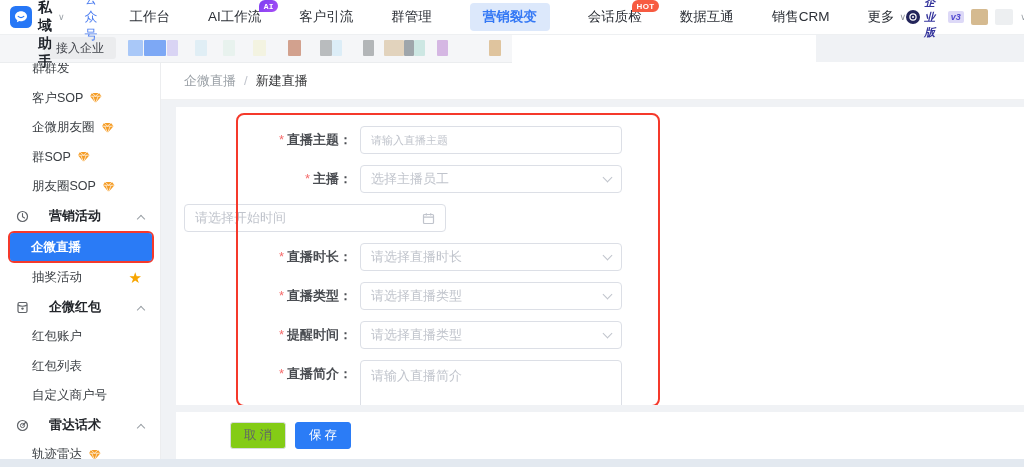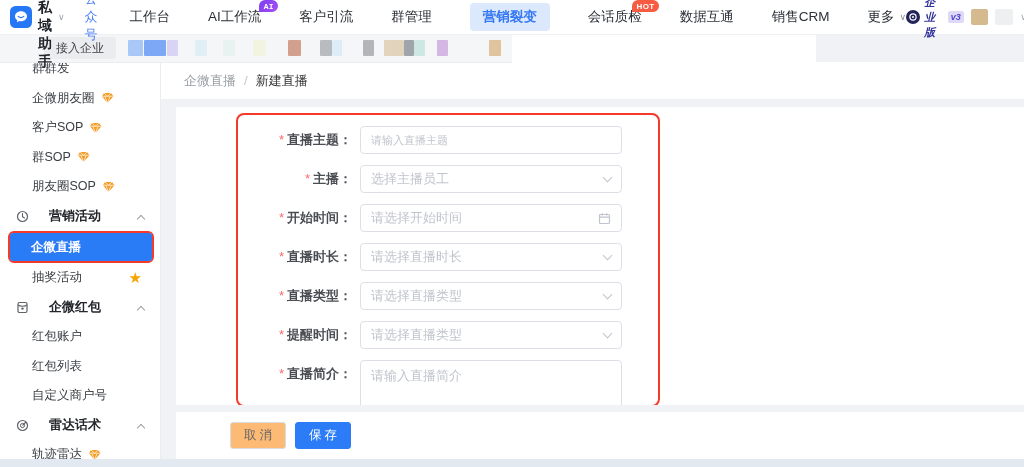--- a/index.html
+++ b/index.html
@@ -64,21 +64,21 @@
   .f-input{height:28px;padding:0 10px;font-size:11px;color:#333;outline:none;}
   .f-input::placeholder,.f-textarea::placeholder{color:#c0c4cc;}
   .f-control{height:28px;display:flex;align-items:center;padding:0 10px;cursor:pointer;position:relative;}
   .f-ph{color:#c0c4cc;font-size:13px;flex:1;}
   .chev-down{width:6px;height:6px;border-right:1.4px solid #c0c4cc;border-bottom:1.4px solid #c0c4cc;transform:rotate(45deg);margin-top:-3px;}
   .cal-icon{display:inline-flex;}
   .f-textarea{height:64px;padding:6px 10px;font-size:13px;resize:none;outline:none;color:#333;}
 
   .footer{position:absolute;left:16px;top:350px;width:848px;height:47px;background:#fff;display:flex;align-items:center;padding-left:54px;gap:9px;box-sizing:border-box;}
   .btn{height:27px;padding:0 13px;border-radius:3px;font-size:12.5px;letter-spacing:3px;padding-right:10px;cursor:pointer;font-family:inherit;}
-  .btn-cancel{background:#fdba74;border:1px solid #d9dce1;color:#5f6368;}
+  .btn-cancel{background:#84cc16;border:1px solid #d9dce1;color:#5f6368;}
   .btn-save{background:#2b7cf6;border:1px solid #2b7cf6;color:#fff;}
 
   .bottom-strip{position:absolute;left:0;top:459px;width:1024px;height:8px;background:#e3e9f0;z-index:30;}
 </style>
 </head>
 <body>
 
 <div id="app">
 
   <header class="topnav">
@@ -165,30 +165,30 @@
         <div class="tab-block" style="left: 489px; width: 12px; background: rgb(223, 196, 158);"></div>
       </div>
   </div>
 
   <aside class="sidebar">
     <div class="sb-list" id="sbList">
         <div class="sb-item">
           <span>群群发</span>
         </div>
         <div class="sb-item">
+          <span>客户SOP</span>
+          <span class="gem">
+            <svg width="13" height="12" viewBox="0 0 13 12">
+              <path d="M3 1h7l2.5 3.2L6.5 11 1 4.2z" fill="#f59b22"></path>
+              <path d="M1 4.2h11.5M3 1l3.5 3.2L10 1M6.5 11L3.8 4.2M6.5 11l2.7-6.8" stroke="#fff" stroke-width="0.7" fill="none"></path>
+            </svg>
+          </span>
+        </div>
+        <div class="sb-item">
           <span>企微朋友圈</span>
-          <span class="gem">
-            <svg width="13" height="12" viewBox="0 0 13 12">
-              <path d="M3 1h7l2.5 3.2L6.5 11 1 4.2z" fill="#f59b22"></path>
-              <path d="M1 4.2h11.5M3 1l3.5 3.2L10 1M6.5 11L3.8 4.2M6.5 11l2.7-6.8" stroke="#fff" stroke-width="0.7" fill="none"></path>
-            </svg>
-          </span>
-        </div>
-        <div class="sb-item">
-          <span>客户SOP</span>
           <span class="gem">
             <svg width="13" height="12" viewBox="0 0 13 12">
               <path d="M3 1h7l2.5 3.2L6.5 11 1 4.2z" fill="#f59b22"></path>
               <path d="M1 4.2h11.5M3 1l3.5 3.2L10 1M6.5 11L3.8 4.2M6.5 11l2.7-6.8" stroke="#fff" stroke-width="0.7" fill="none"></path>
             </svg>
           </span>
         </div>
         <div class="sb-item">
           <span>群SOP</span>
           <span class="gem">
@@ -284,21 +284,20 @@
             <input class="f-input" placeholder="请输入直播主题" style="">
           </div>
           <div class="form-row">
             <label class="f-label"><span class="req">*</span><span>主播：</span></label>
             <div class="f-control">
               <span class="f-ph">选择主播员工</span>
               <span class="chev-down"></span>
             </div>
           </div>
           <div class="form-row">
-            <label class="f-label"><span class="req">*</span><span>开始时间：</span></label>
             <div class="f-control">
               <span class="f-ph">请选择开始时间</span>
               <span class="cal-icon">
                 <svg width="13" height="13" viewBox="0 0 13 13">
                   <rect x="1.5" y="2.5" width="10" height="9" rx="1" fill="none" stroke="#c0c4cc" stroke-width="1.2"></rect>
                   <path d="M1.5 5.2h10M4.3 1.2v2.4M8.7 1.2v2.4" stroke="#c0c4cc" stroke-width="1.2"></path>
                 </svg>
               </span>
             </div>
           </div>

